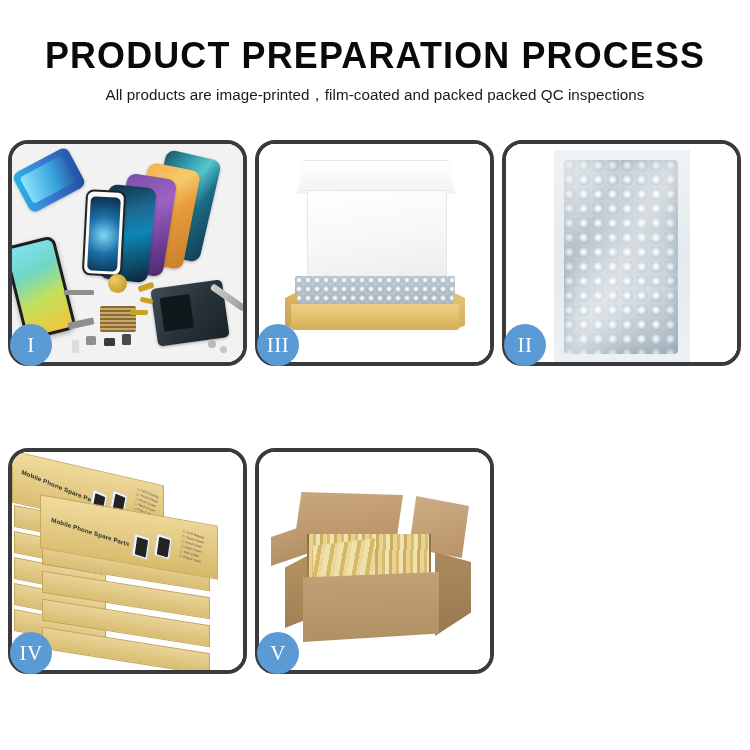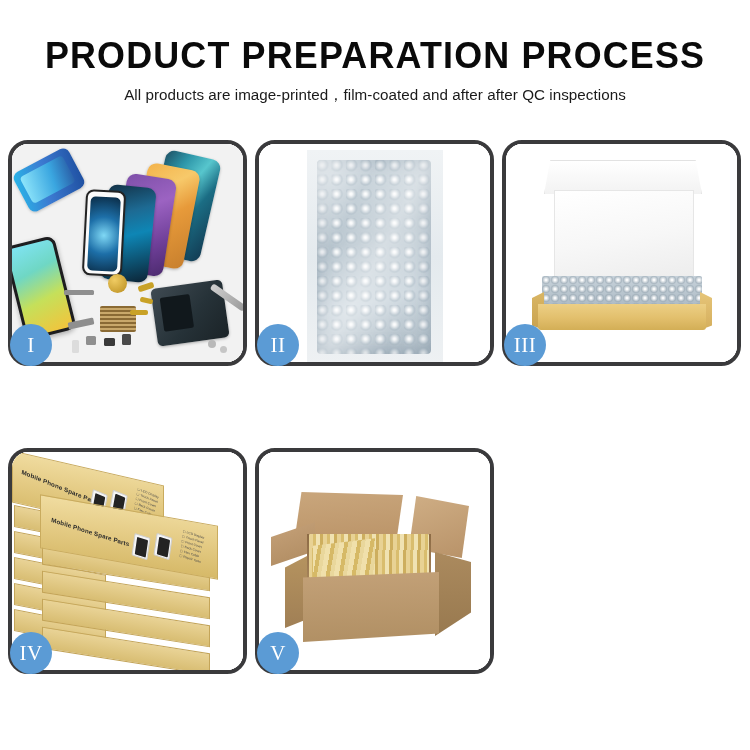--- a/index.html
+++ b/index.html
@@ -319,21 +319,21 @@
     clip-path: polygon(46% 0, 100% 28%, 82% 62%, 10% 30%);
   }
 </style>
 </head>
 <body>
 
 <div id="page">
 
   <div class="header">
     <div class="title">PRODUCT PREPARATION PROCESS</div>
-    <div class="subtitle">All products are image-printed，film-coated and after after QC inspections</div>
+    <div class="subtitle">All products are image-printed，film-coated and packed packed QC inspections</div>
   </div>
 
   <div class="grid">
 
     <div class="panel p1">
       <div class="panel-inner">
         <div class="photo">
           <div class="ph ph-back5"></div>
           <div class="ph ph-back4"></div>
           <div class="ph ph-back3"></div>
@@ -354,43 +354,43 @@
           <div class="gold" style="left:128px;top:154px;width:13px;height:5px;transform:rotate(12deg);"></div>
           <div class="gold" style="left:118px;top:166px;width:18px;height:5px;"></div>
           <div class="tweez"></div>
           <div class="chip" style="left:196px;top:196px;width:8px;height:8px;background:#b9b9b9;border-radius:50%;"></div>
           <div class="chip" style="left:208px;top:202px;width:7px;height:7px;background:#c6c6c6;border-radius:50%;"></div>
         </div>
       </div>
       <div class="badge">I</div>
     </div>
 
-    <div class="panel p2">
-      <div class="panel-inner">
-        <div class="photo">
-          <div class="bw-sheet"></div>
-          <div class="bw-pack"></div>
-          <div class="bw-gloss"></div>
-        </div>
-      </div>
-      <div class="badge">II</div>
-    </div>
-
     <div class="panel p3">
       <div class="panel-inner">
         <div class="photo">
           <div class="b3-lid"></div>
           <div class="b3-foam"></div>
           <div class="b3-bubble"></div>
           <div class="b3-lflap"></div>
           <div class="b3-rflap"></div>
           <div class="b3-front"></div>
         </div>
       </div>
       <div class="badge">III</div>
+    </div>
+
+    <div class="panel p2">
+      <div class="panel-inner">
+        <div class="photo">
+          <div class="bw-sheet"></div>
+          <div class="bw-pack"></div>
+          <div class="bw-gloss"></div>
+        </div>
+      </div>
+      <div class="badge">II</div>
     </div>
 
     <div class="panel p4">
       <div class="panel-inner">
         <div class="photo">
           <div class="stack">
 
             <div class="sbox-side" style="left:2px;top:62px;width:92px;height:22px;transform:skewY(11deg);"></div>
             <div class="sbox-side" style="left:2px;top:88px;width:92px;height:22px;transform:skewY(11deg);"></div>
             <div class="sbox-side" style="left:2px;top:114px;width:92px;height:22px;transform:skewY(11deg);"></div>

